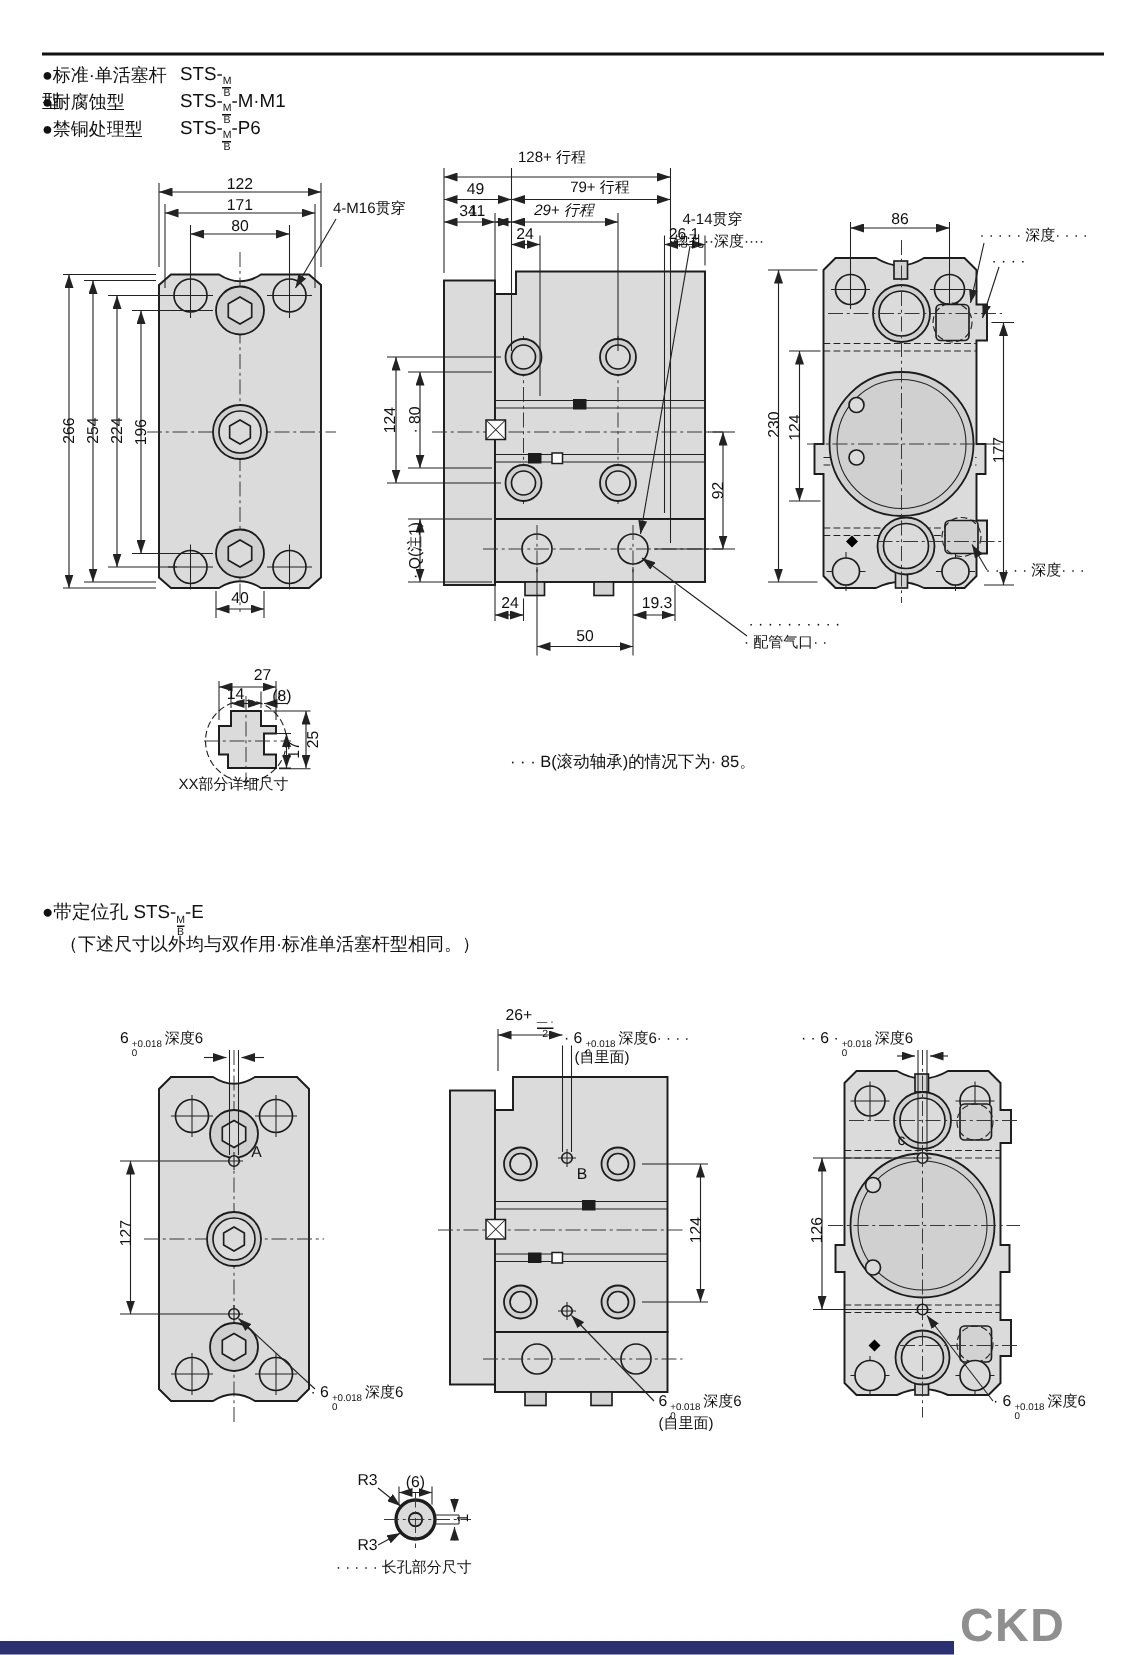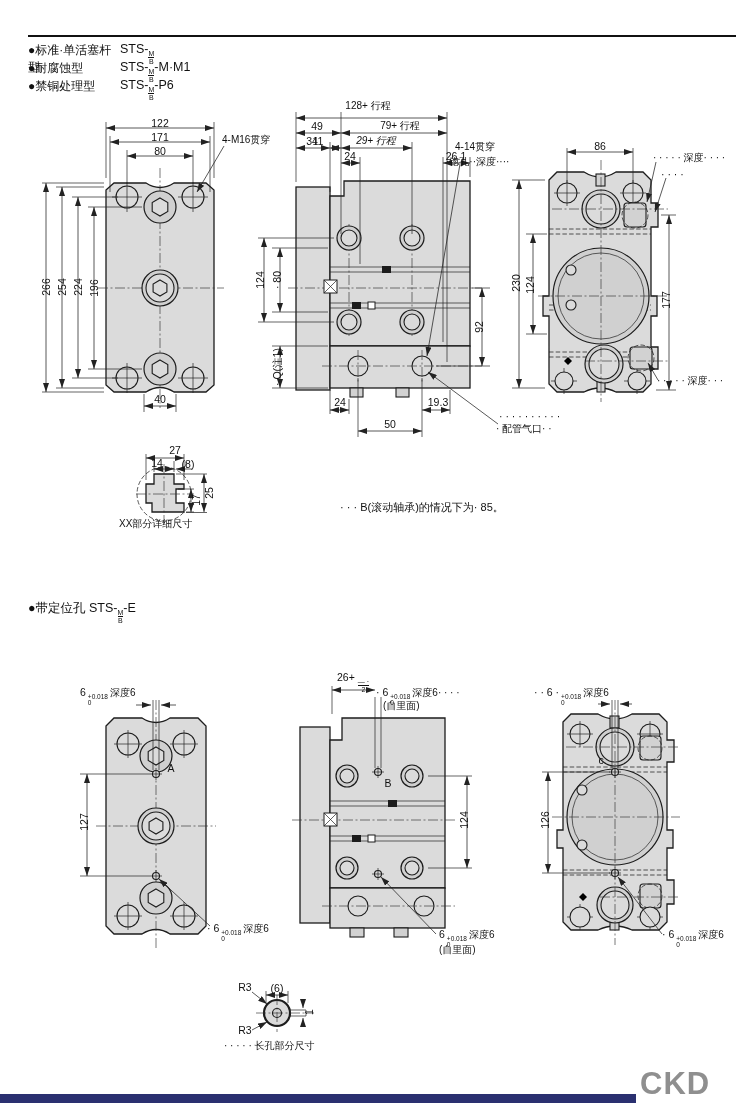--- a/index.html
+++ b/index.html
@@ -368,20 +368,21 @@
   <span class="rot" style="left:530px;top:285px;">124</span>
   <span class="rot" style="left:666px;top:300px;">177</span>
   <span class="ll cjk" style="left:657px;top:375px;">· · · · · 深度· · ·</span>
 
   <span class="note" style="left:300px;top:500px;margin-left:40px;">· · · B(滚动轴承)的情况下为· 85。</span>
 
   <div class="s2h1"><span>●带定位孔 STS-</span><span class="fr">
         <span class="ft">M</span>
         <span>B</span>
       </span><span>-E</span></div>
+  <div class="s2h2">（下述尺寸以外均与双作用·标准单活塞杆型相同。）</div>
 
   <span class="ll" style="left:80px;top:686px;"><span>6</span><span class="st">
         <span>+0.018</span>
         <span>0</span>
       </span><span class="cjk">深度6</span></span>
   <span class="lbl" style="left:171px;top:768px;">A</span>
   <span class="rot" style="left:84px;top:822px;">127</span>
   <span class="ll" style="left:207px;top:922px;"><span>· 6</span><span class="st">
         <span>+0.018</span>
         <span>0</span>

